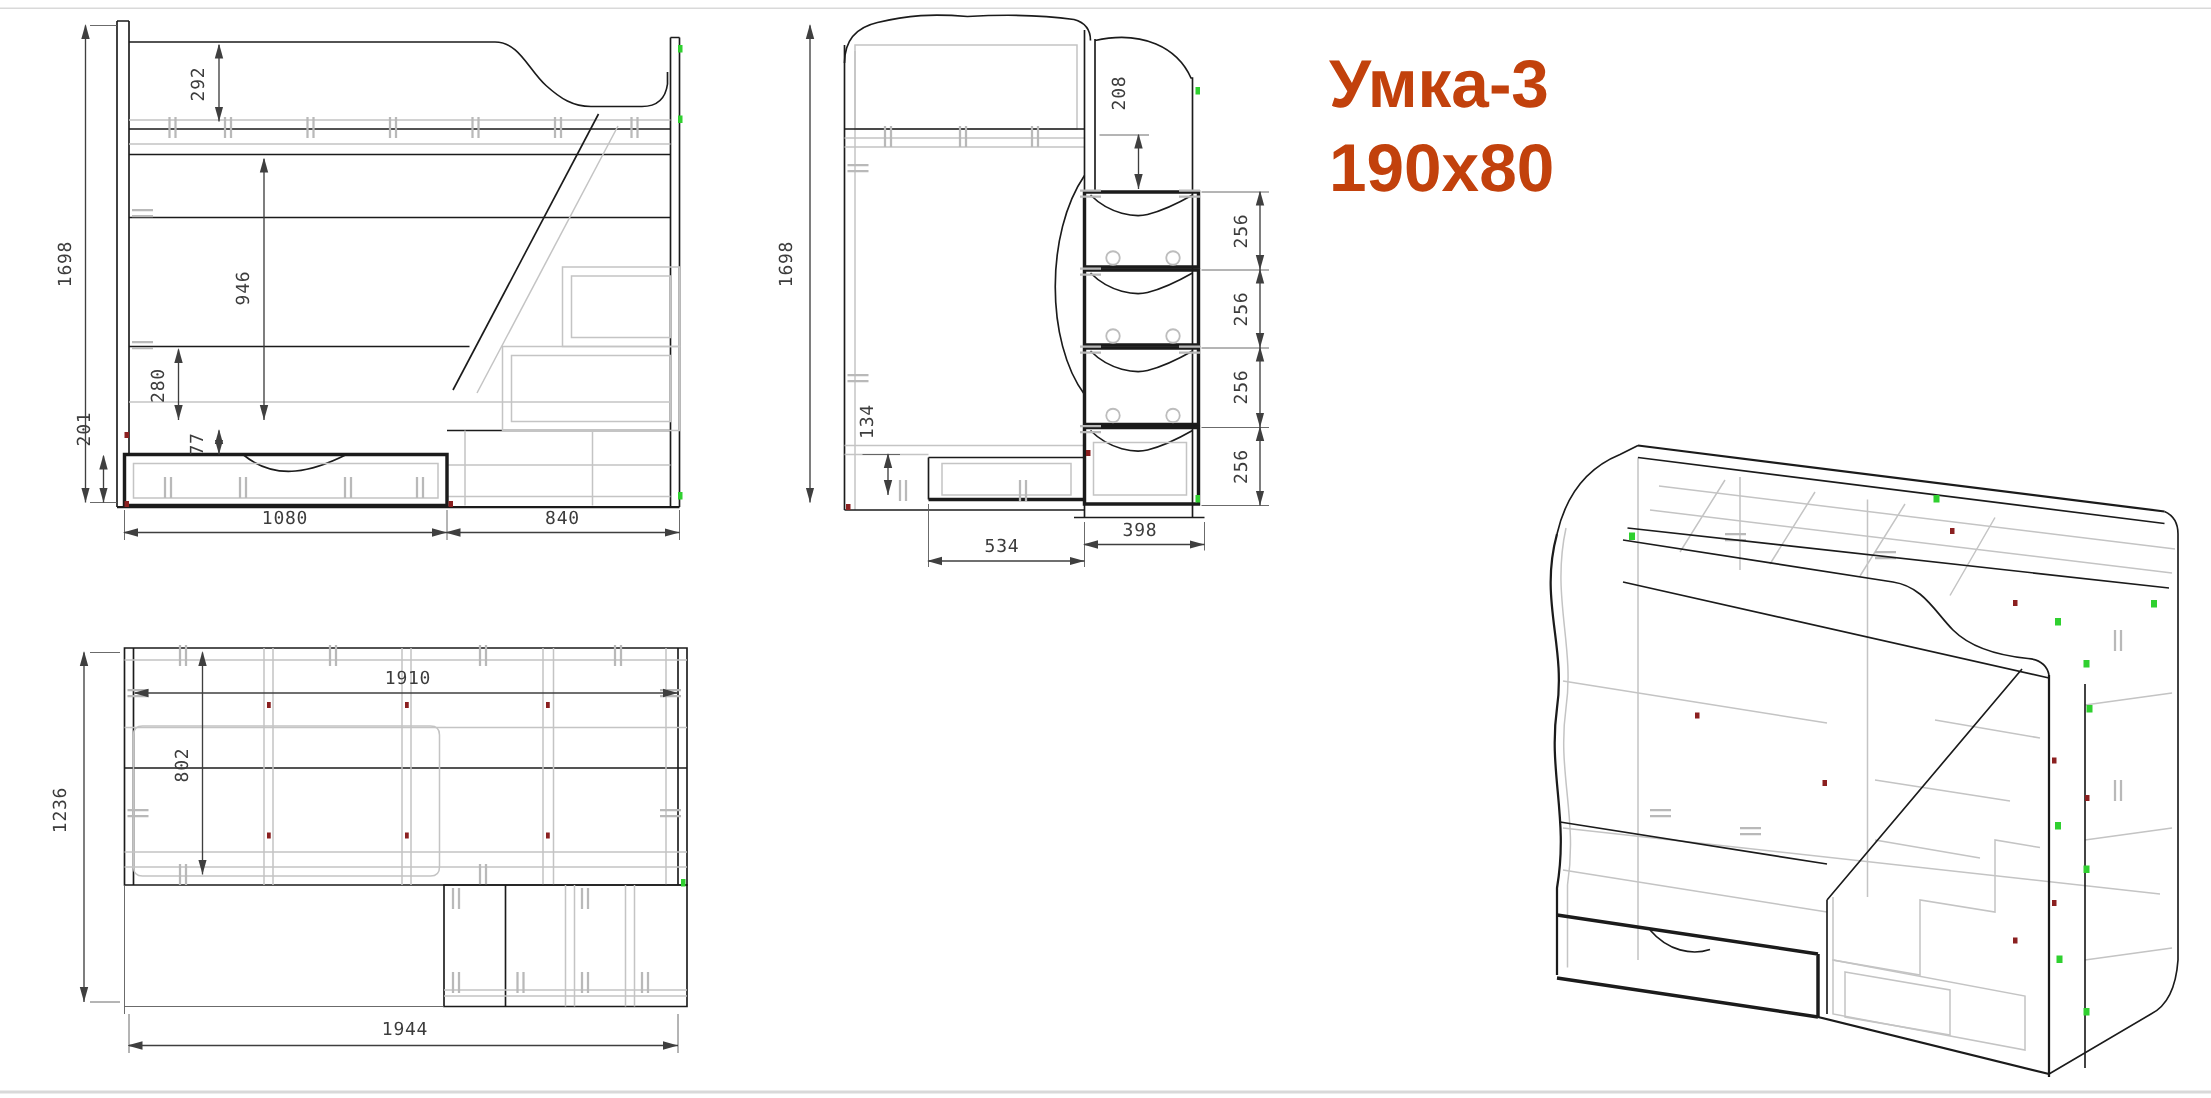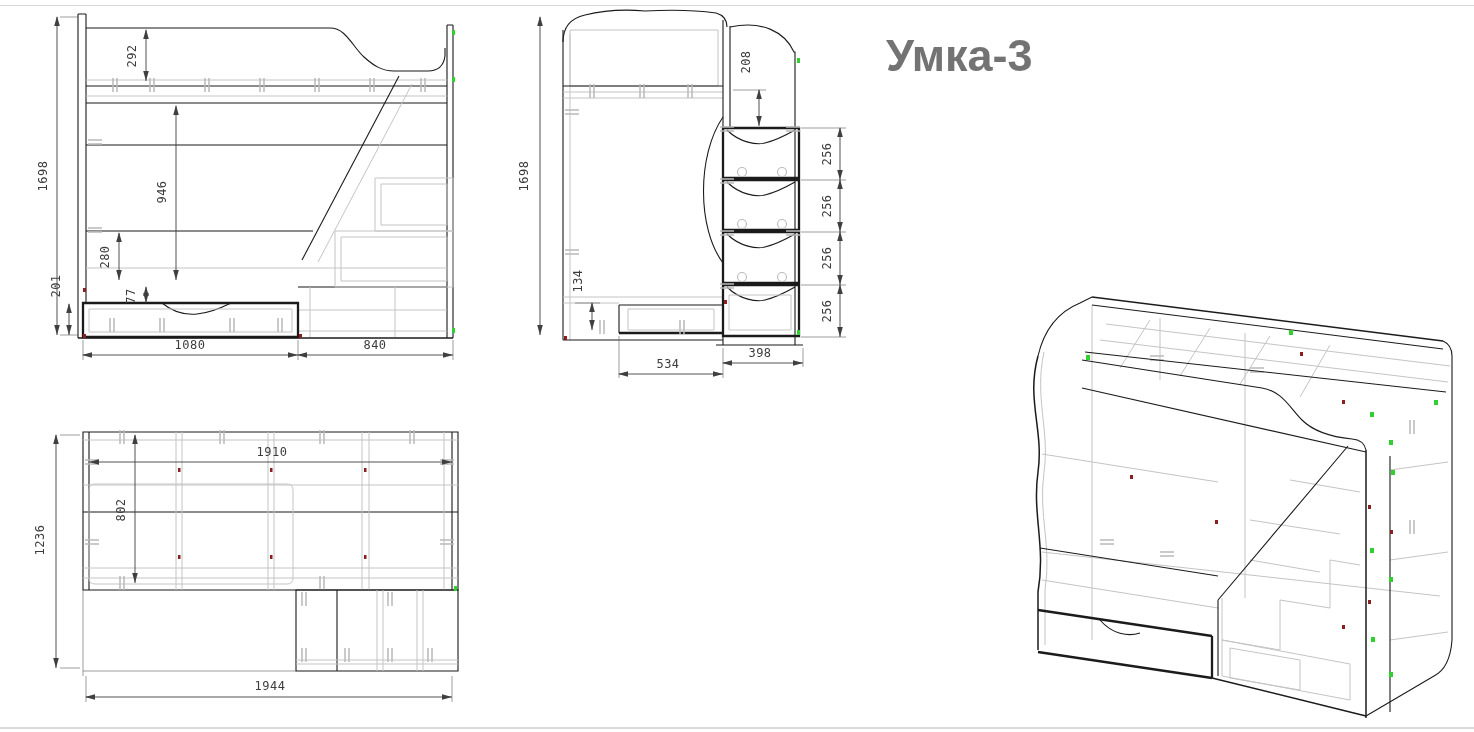--- a/index.html
+++ b/index.html
@@ -5,21 +5,21 @@
   html,body{margin:0;padding:0;}
   body{
     width:1474px;height:732px;position:relative;background:#ffffff;
     font-family:"Liberation Sans", sans-serif;overflow:hidden;
   }
   .sheet-frame{position:absolute;left:0;width:1474px;height:1px;background:#d9d9d9;}
   #frame-top{top:5px;}
   #frame-bottom{top:727px;height:2px;}
   #title-block{
     position:absolute;left:886px;top:28px;
-    font-weight:bold;font-size:45px;line-height:1.24;color:#737373;
+    font-weight:bold;font-size:45px;line-height:1.24;color:#c2410c;
     letter-spacing:0px;white-space:nowrap;
   }
   svg{position:absolute;left:0;top:0;}
   .ln{stroke:#1b1b1b;stroke-width:1.1;fill:none;stroke-linecap:butt;}
   .ln2{stroke:#1b1b1b;stroke-width:2.3;fill:none;}
   .ln15{stroke:#1b1b1b;stroke-width:1.5;fill:none;}
   .hl{stroke:#c4c4c4;stroke-width:1;fill:none;}
   .dim{stroke:#3f3f3f;stroke-width:0.9;fill:none;}
   .ext{stroke:#5a5a5a;stroke-width:0.6;fill:none;}
   .dimtxt{font:12px "DejaVu Sans Mono", monospace;fill:#3c3c3c;letter-spacing:0.5px;}
@@ -28,20 +28,21 @@
   .mk-r{fill:#8b2020;}
 </style>
 </head>
 <body>
 
 <div class="sheet-frame" id="frame-top"></div>
 <div class="sheet-frame" id="frame-bottom"></div>
 
 <div id="title-block">
   <div>Умка-3</div>
+  <div>190x80</div>
 </div>
 
 <svg width="1474" height="732" viewBox="0 0 1474 732">
   <defs>
     <marker id="ae" markerWidth="11" markerHeight="8" refX="10" refY="4" orient="auto" markerUnits="userSpaceOnUse">
       <path d="M0,1.2 L10,4 L0,6.8 Z" fill="#3f3f3f"></path>
     </marker>
     <marker id="as" markerWidth="11" markerHeight="8" refX="1" refY="4" orient="auto" markerUnits="userSpaceOnUse">
       <path d="M10,1.2 L0,4 L10,6.8 Z" fill="#3f3f3f"></path>
     </marker>

